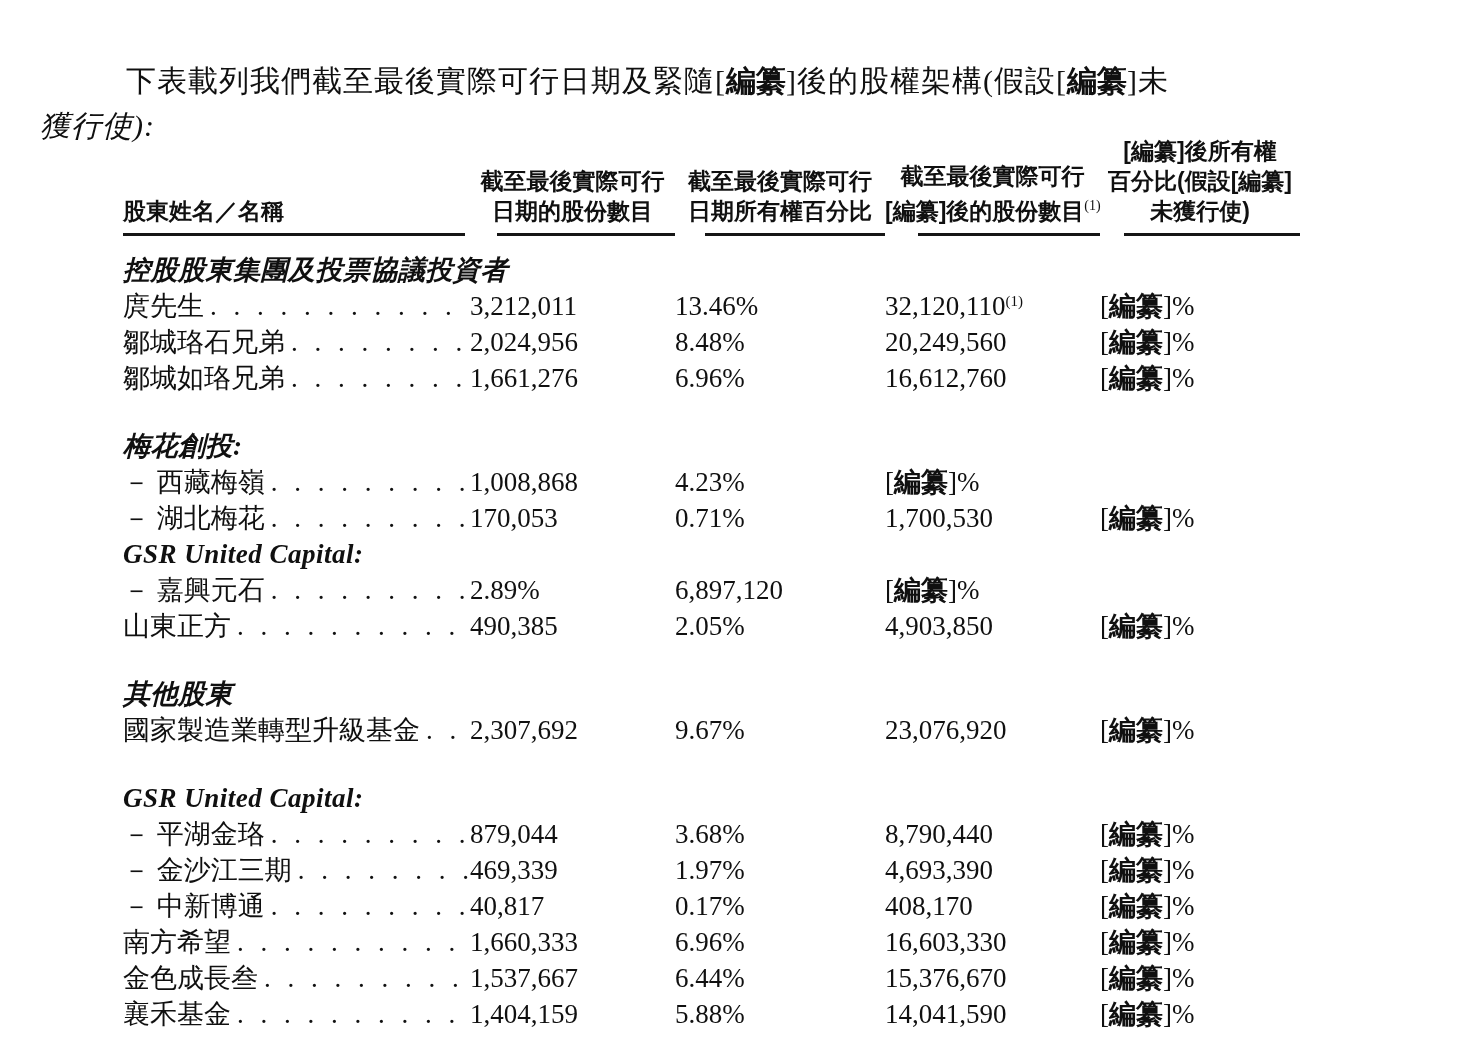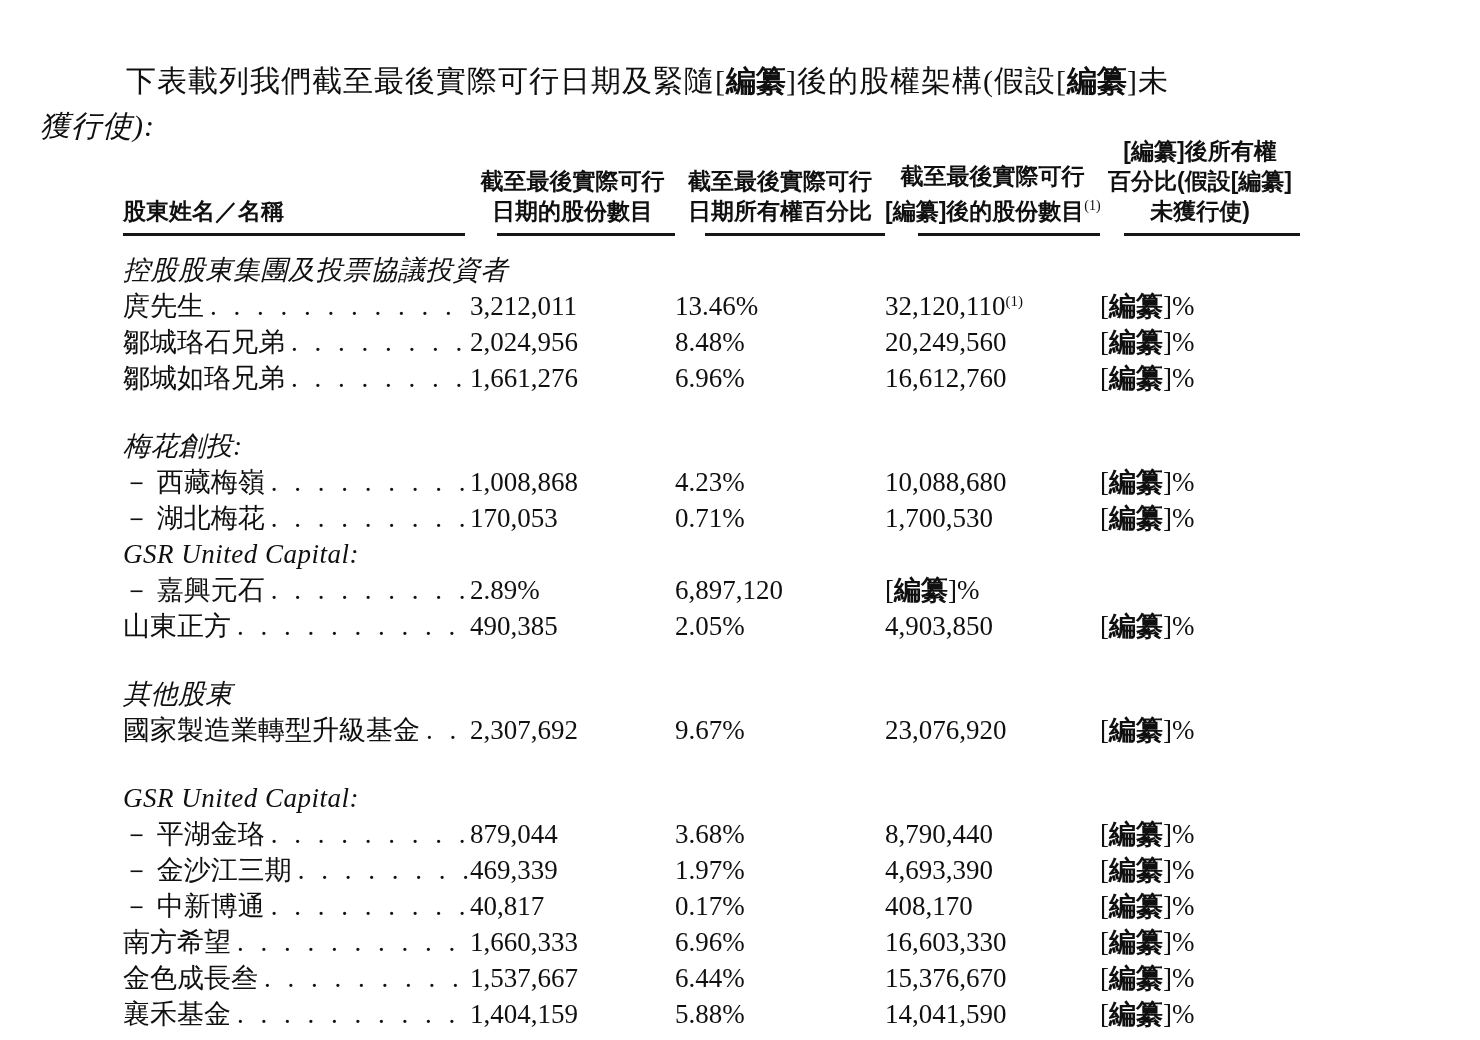--- a/index.html
+++ b/index.html
@@ -45,21 +45,21 @@
   .c1 .lbl { white-space:nowrap; }
   .leader { flex:1 1 auto; overflow:hidden; white-space:nowrap; padding-right:10px; margin-left:6px; }
   .leader::after {
     content:". . . . . . . . . . . . . . . . . . . . . . . . . . . . . . . . . . . .";
     letter-spacing:5px;
   }
   .num { text-align:left; white-space:nowrap; }
   .c4 { padding-right:10px; }
   .c4 sup { font-size:15px; line-height:0; vertical-align:9px; margin-right:-18px; }
   .section-row { font-style:italic; white-space:nowrap; }
-  .section-row .section { letter-spacing:0.5px; }
+  .section-row .section { letter-spacing:0.5px;font-weight:bold; }
   .spacer { height:32px; }
 </style>
 </head>
 <body>
 
 <div class="page">
 
   <div class="intro">
     <div class="line1"><span>下表載列我們截至最後實際可行日期及緊隨[</span><span class="ed">編纂</span><span>]後的股權架構(假設[</span><span class="ed">編纂</span><span>]未</span></div>
     <div class="line2"><span>獲行使):</span></div>
@@ -139,21 +139,20 @@
     <div class="section">梅花創投:</div>
   </div>
 
   <div class="row grid-cols">
     <div class="c1">
             <span class="lbl">－ 西藏梅嶺</span>
             <span class="leader"></span>
           </div>
     <div class="num c2">1,008,868</div>
     <div class="num c3">4.23%</div>
-    <div class="num c4">10,088,680</div>
     <div class="num c5">[<span class="ed">編纂</span>]%</div>
   </div>
 
   <div class="row grid-cols">
     <div class="c1">
             <span class="lbl">－ 湖北梅花</span>
             <span class="leader"></span>
           </div>
     <div class="num c2">170,053</div>
     <div class="num c3">0.71%</div>

